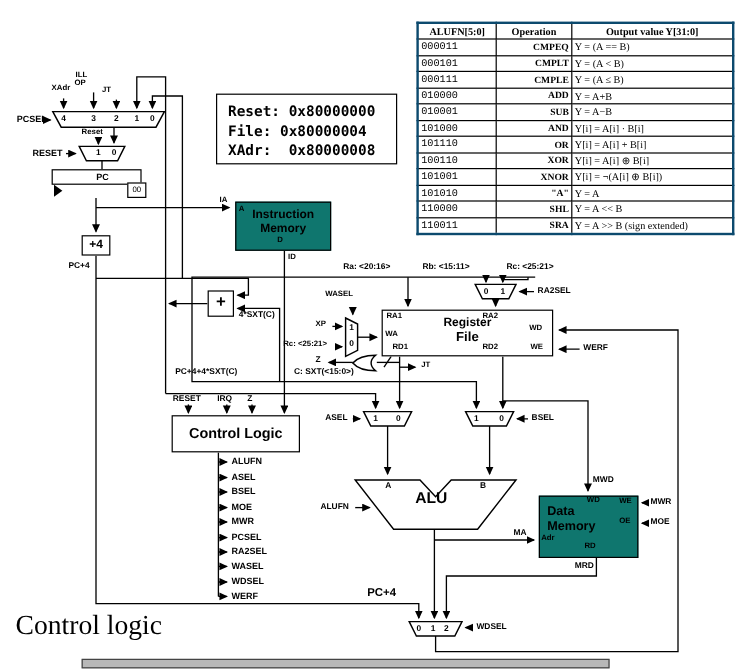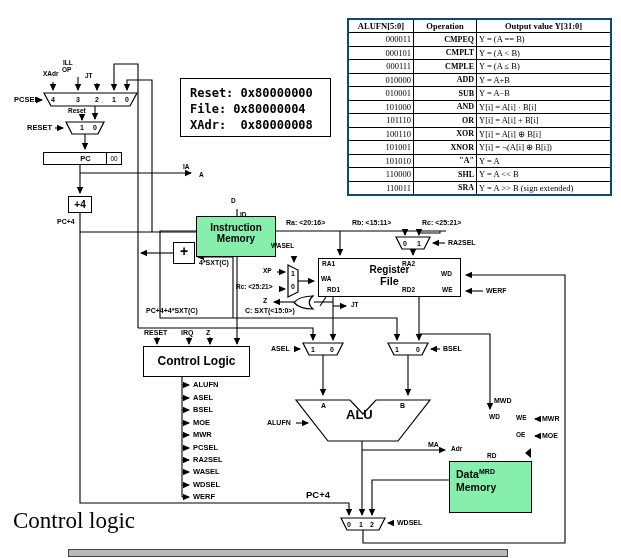--- a/index.html
+++ b/index.html
@@ -1,37 +1,37 @@
 <!DOCTYPE html>
 <html><head>
 <meta charset="utf-8">
 <style>
   html,body{margin:0;padding:0;background:#fff;}
   .stage{position:relative;width:621px;height:558px;background:#fff;overflow:hidden;
          font-family:"Liberation Sans",sans-serif;color:#000;}
   .stage svg{position:absolute;left:0;top:0;}
   .ttl{position:absolute;font-family:"Liberation Serif",serif;font-size:23px;white-space:nowrap;}
   .box{position:absolute;border:1.4px solid #000;background:#fff;box-sizing:border-box;}
-  .gray{background:#86efac;margin-top:48px;}
+  .gray{background:#0f766e;}
   .bname{font-weight:bold;text-align:center;line-height:1.1;}
   .lbl{position:absolute;font-size:7px;font-weight:bold;white-space:nowrap;line-height:1;}
   .l75{font-size:7.5px;}
   .l65{font-size:6.5px;}
   .l95{font-size:9.5px;}
   .slot{position:absolute;font-size:7px;font-weight:bold;transform:translateX(-50%);line-height:1;}
   .constbox{position:absolute;left:180px;top:78px;width:151px;height:59px;border:1.4px solid #000;
             box-sizing:border-box;padding:6px 0 0 9px;}
   .constbox div{font-family:"DejaVu Sans Mono",monospace;font-size:12px;font-weight:600;
                 line-height:16px;white-space:pre;}
   table.alufn{position:absolute;left:347px;top:18px;width:265px;border-collapse:collapse;
               border:2px solid #0c4a6e;table-layout:fixed;}
   table.alufn th,table.alufn td{border:1px solid #000;padding:0 2px;overflow:hidden;white-space:nowrap;}
   table.alufn th{height:12px;font-family:"Liberation Serif",serif;font-size:8.5px;}
   table.alufn td{height:12.5px;}
-  td.c1{font-family:Liberation Serif, serif;font-size:8.5px;text-align:right;}
+  td.c1{font-family:Liberation Mono, monospace;font-size:8.5px;text-align:left;}
   td.c2{font-family:"Liberation Serif",serif;font-size:8px;font-weight:bold;text-align:right;}
   td.c3{font-family:"Liberation Serif",serif;font-size:8.5px;}
   .bar{position:absolute;left:68px;top:549px;width:440px;height:8px;background:#b8b8b8;
        border:1px solid #444;box-sizing:border-box;}
 </style>
 </head>
 <body>
 
 <div class="stage">
 
@@ -222,21 +222,21 @@
           <td class="c3">Y = A &lt;&lt; B</td>
         </tr>
     <tr>
           <td class="c1">110011</td>
           <td class="c2">SRA</td>
           <td class="c3">Y = A &gt;&gt; B (sign extended)</td>
         </tr>
   </tbody>
     </table>
 
-  <div class="box" style="left:43px;top:152px;width:75px;height:13px;">
+  <div class="box" style="left:43px;top:141px;width:75px;height:13px;">
     <div style="position:absolute;left:14px;top:1px;width:55px;font-size:7.5px;font-weight:bold;text-align:center;">PC</div>
   </div>
   <div class="box" style="left:106px;top:152px;width:16px;height:13px;border-width:1px;">
     <div style="position:absolute;left:0;top:2px;width:100%;font-size:6.5px;text-align:center;">00</div>
   </div>
   <div class="box" style="left:68px;top:196px;width:24px;height:17px;">
     <div class="bname" style="margin-top:2px;font-size:10px;">+4</div>
   </div>
   <div class="box" style="left:173px;top:242px;width:22px;height:22px;">
     <div class="bname" style="margin-top:1px;font-size:14px;">+</div>

